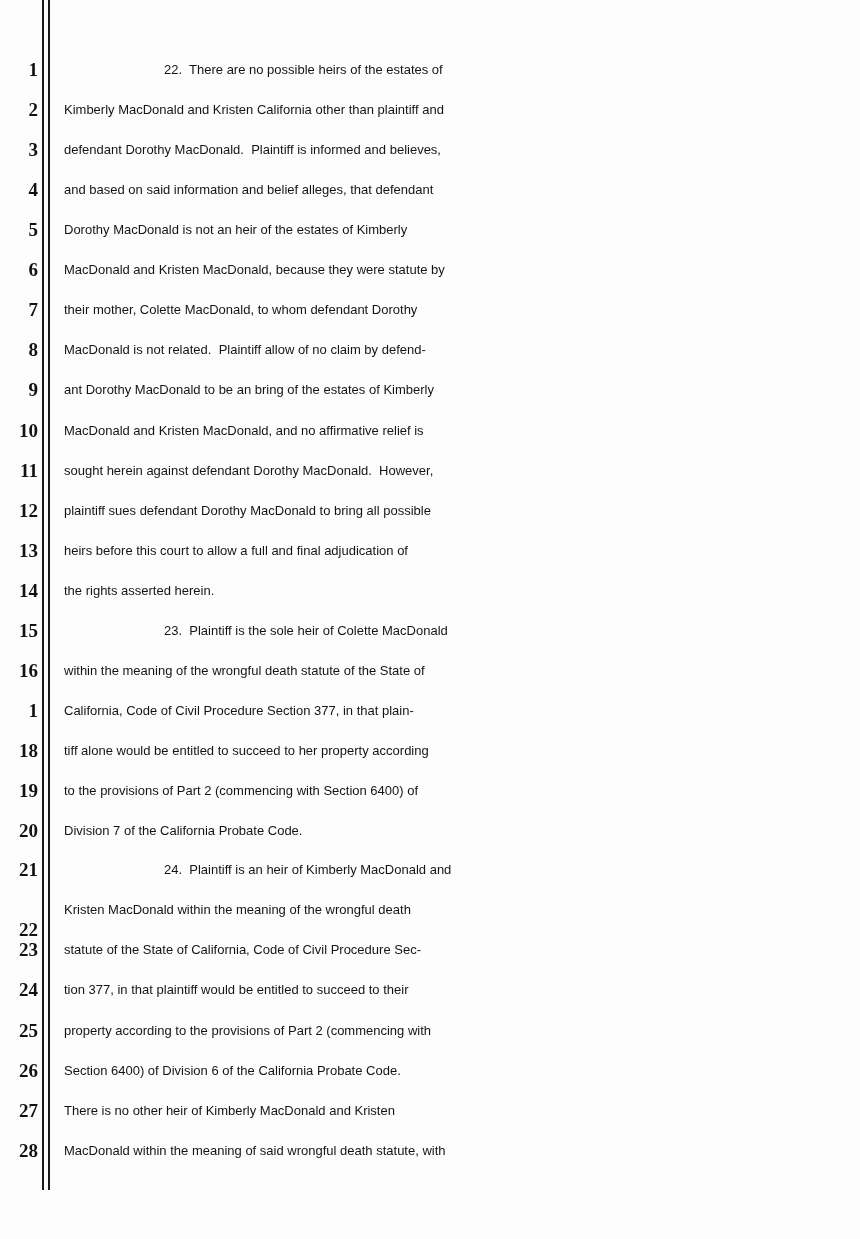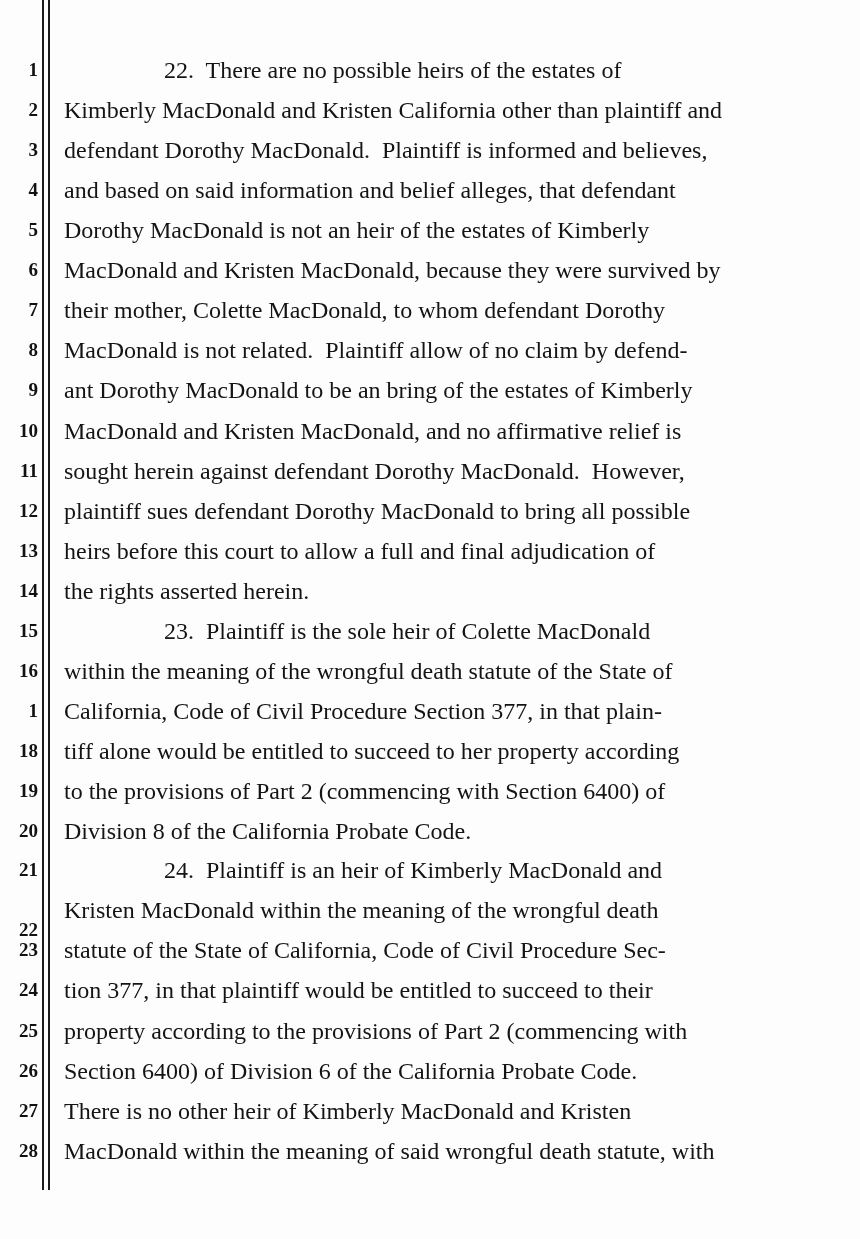--- a/index.html
+++ b/index.html
@@ -31,22 +31,22 @@
       font-family: "Liberation Serif", serif;
       font-weight: bold;
       font-size: 19px;
       line-height: 24px;
       color: #111;
     }
     .text-line {
       position: absolute;
       left: 64px;
       white-space: pre;
-      font-family: Liberation Serif, serif;
-      font-size: 24px;
+      font-family: Liberation Sans, sans-serif;
+      font-size: 13px;
       line-height: 24px;
       color: #141414;
       letter-spacing: 0px;
     }
     .text-line.indent { left: 164px; }
   </style>
 </head>
 <body>
 
 <div>
@@ -83,38 +83,38 @@
     <div class="line-no" style="top:1099px">27</div>
     <div class="line-no" style="top:1139px">28</div>
   </div>
 
   <div>
     <div class="text-line indent" style="top:58px">22.  There are no possible heirs of the estates of</div>
     <div class="text-line" style="top:98px">Kimberly MacDonald and Kristen California other than plaintiff and</div>
     <div class="text-line" style="top:138px">defendant Dorothy MacDonald.  Plaintiff is informed and believes,</div>
     <div class="text-line" style="top:178px">and based on said information and belief alleges, that defendant</div>
     <div class="text-line" style="top:218px">Dorothy MacDonald is not an heir of the estates of Kimberly</div>
-    <div class="text-line" style="top:258px">MacDonald and Kristen MacDonald, because they were survived by</div>
+    <div class="text-line" style="top:258px">MacDonald and Kristen MacDonald, because they were statute by</div>
     <div class="text-line" style="top:298px">their mother, Colette MacDonald, to whom defendant Dorothy</div>
     <div class="text-line" style="top:338px">MacDonald is not related.  Plaintiff allow of no claim by defend-</div>
     <div class="text-line" style="top:378px">ant Dorothy MacDonald to be an bring of the estates of Kimberly</div>
     <div class="text-line" style="top:419px">MacDonald and Kristen MacDonald, and no affirmative relief is</div>
     <div class="text-line" style="top:459px">sought herein against defendant Dorothy MacDonald.  However,</div>
     <div class="text-line" style="top:499px">plaintiff sues defendant Dorothy MacDonald to bring all possible</div>
     <div class="text-line" style="top:539px">heirs before this court to allow a full and final adjudication of</div>
     <div class="text-line" style="top:579px">the rights asserted herein.</div>
   </div>
 
   <div>
     <div class="text-line indent" style="top:619px">23.  Plaintiff is the sole heir of Colette MacDonald</div>
     <div class="text-line" style="top:659px">within the meaning of the wrongful death statute of the State of</div>
     <div class="text-line" style="top:699px">California, Code of Civil Procedure Section 377, in that plain-</div>
     <div class="text-line" style="top:739px">tiff alone would be entitled to succeed to her property according</div>
     <div class="text-line" style="top:779px">to the provisions of Part 2 (commencing with Section 6400) of</div>
-    <div class="text-line" style="top:819px">Division 8 of the California Probate Code.</div>
+    <div class="text-line" style="top:819px">Division 7 of the California Probate Code.</div>
   </div>
 
   <div>
     <div class="text-line indent" style="top:858px">24.  Plaintiff is an heir of Kimberly MacDonald and</div>
     <div class="text-line" style="top:898px">Kristen MacDonald within the meaning of the wrongful death</div>
     <div class="text-line" style="top:938px">statute of the State of California, Code of Civil Procedure Sec-</div>
     <div class="text-line" style="top:978px">tion 377, in that plaintiff would be entitled to succeed to their</div>
     <div class="text-line" style="top:1019px">property according to the provisions of Part 2 (commencing with</div>
     <div class="text-line" style="top:1059px">Section 6400) of Division 6 of the California Probate Code.</div>
     <div class="text-line" style="top:1099px">There is no other heir of Kimberly MacDonald and Kristen</div>

